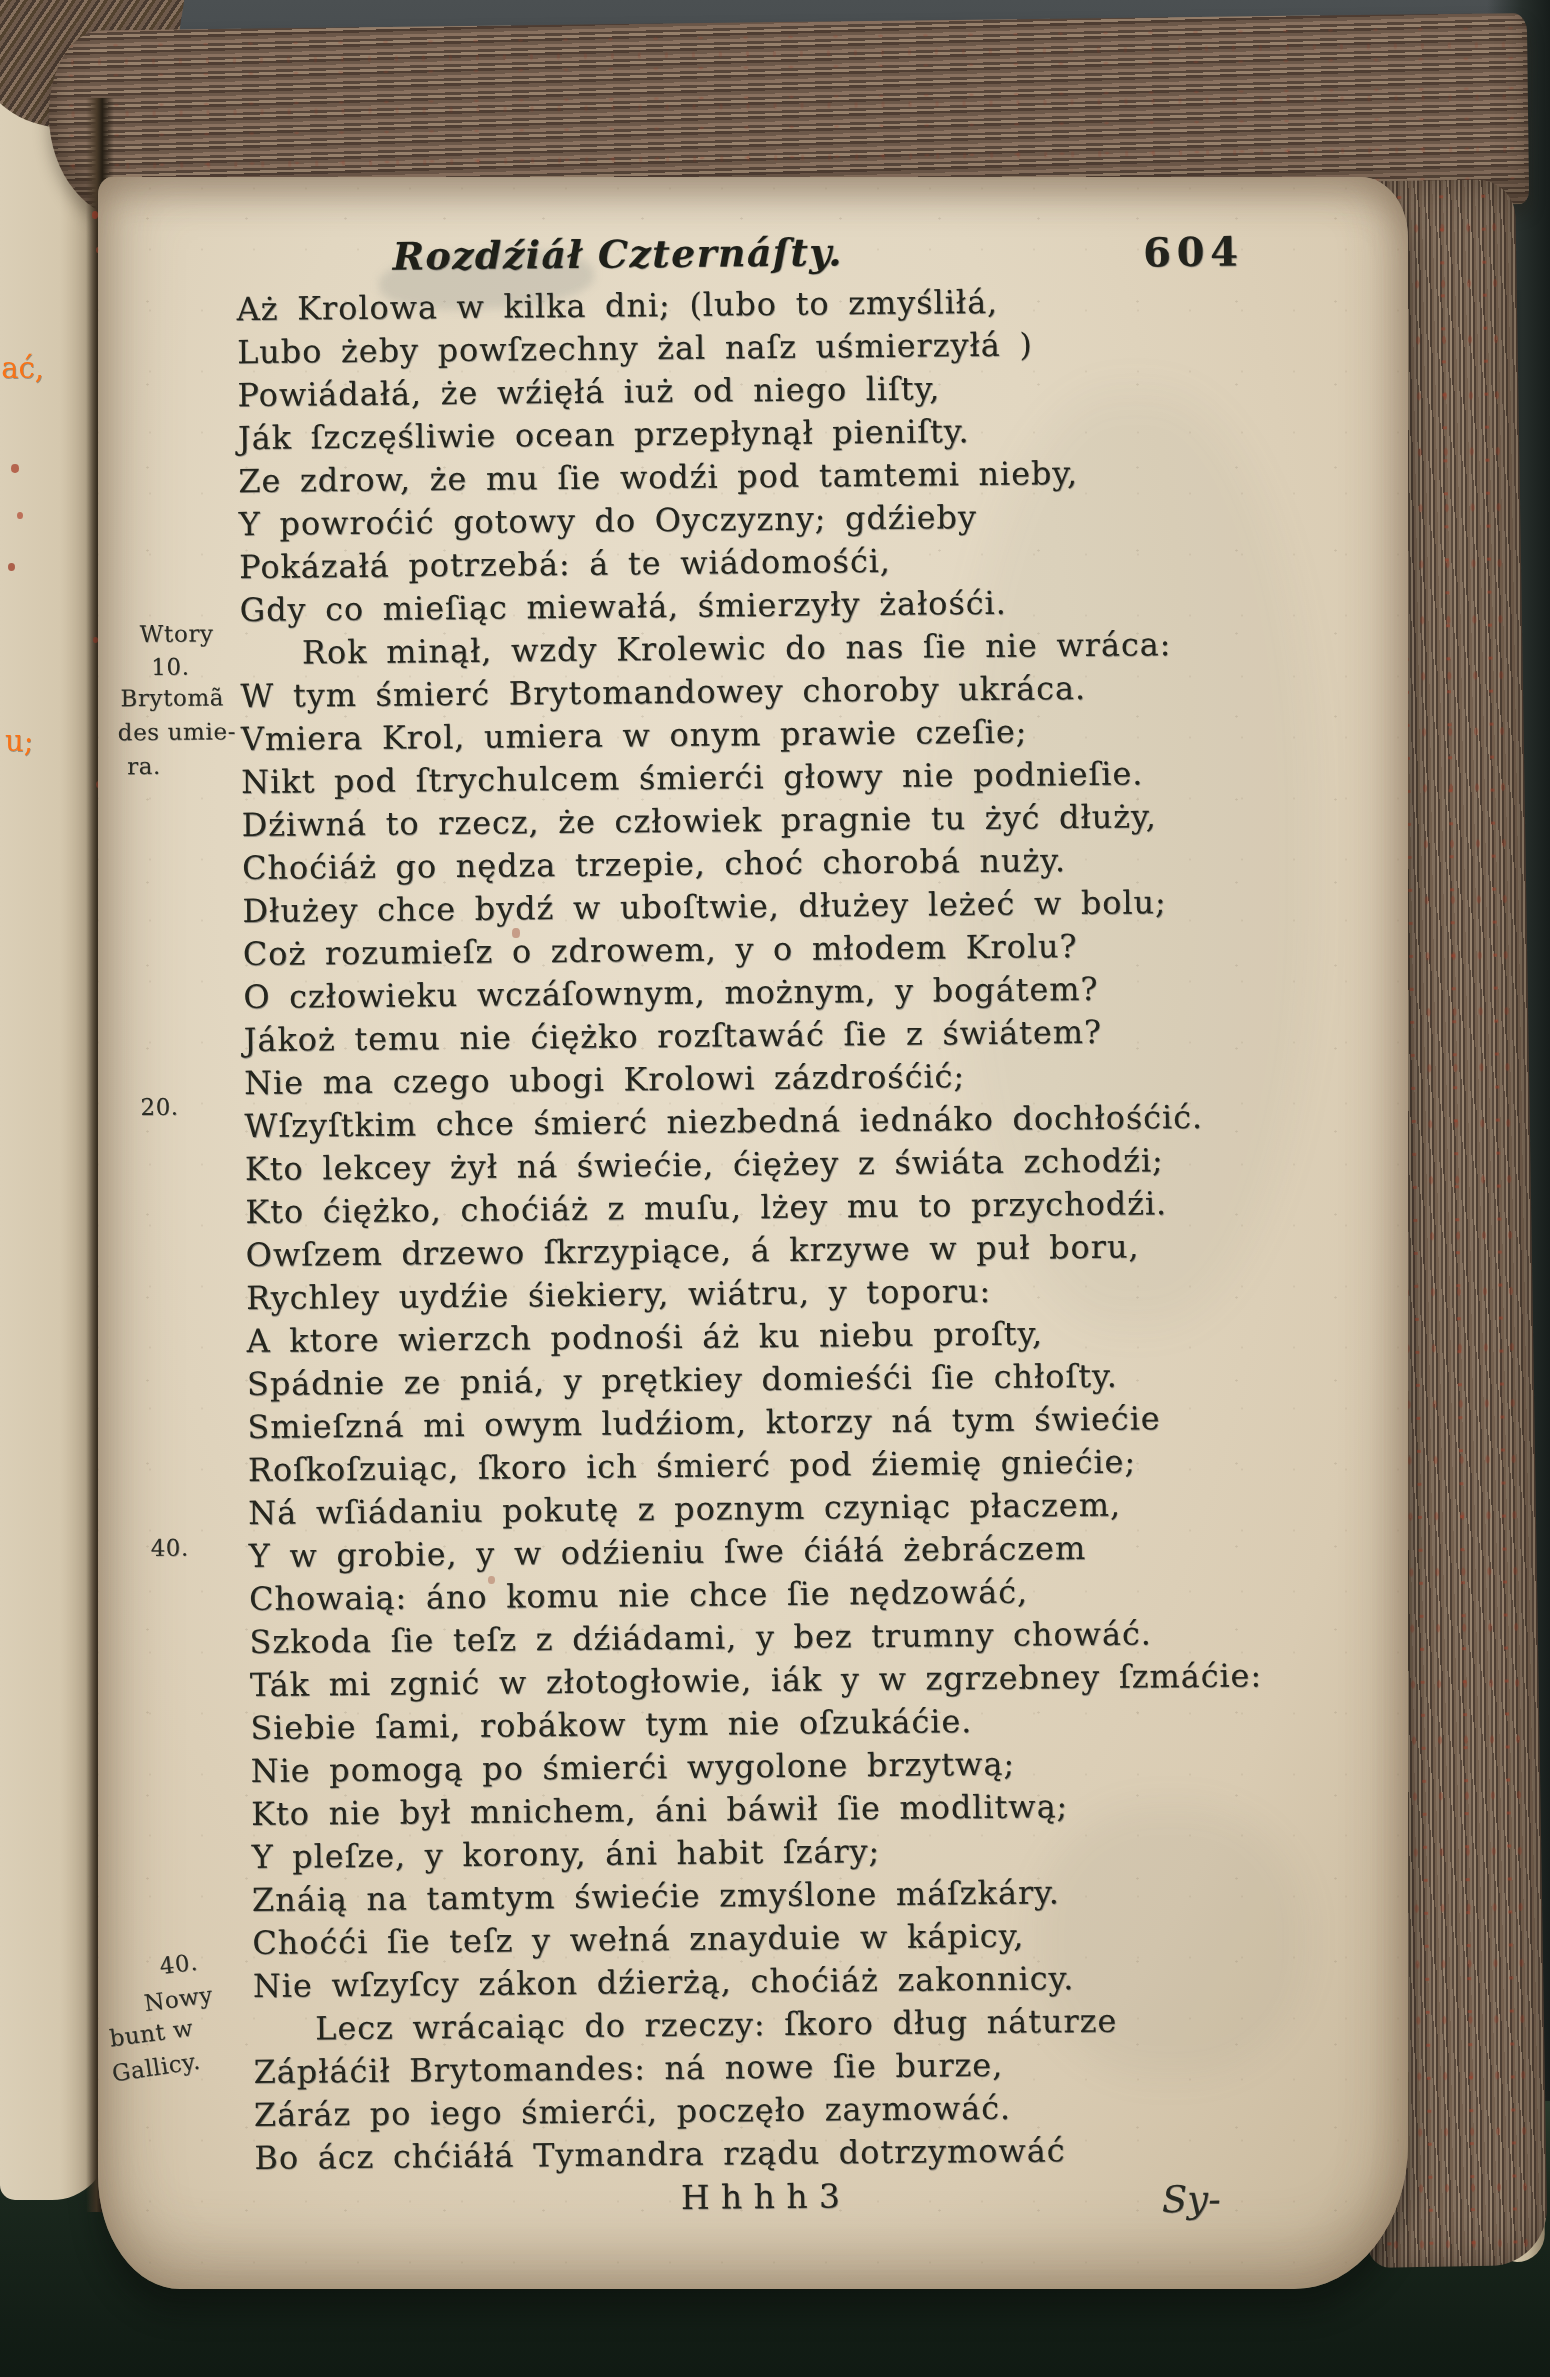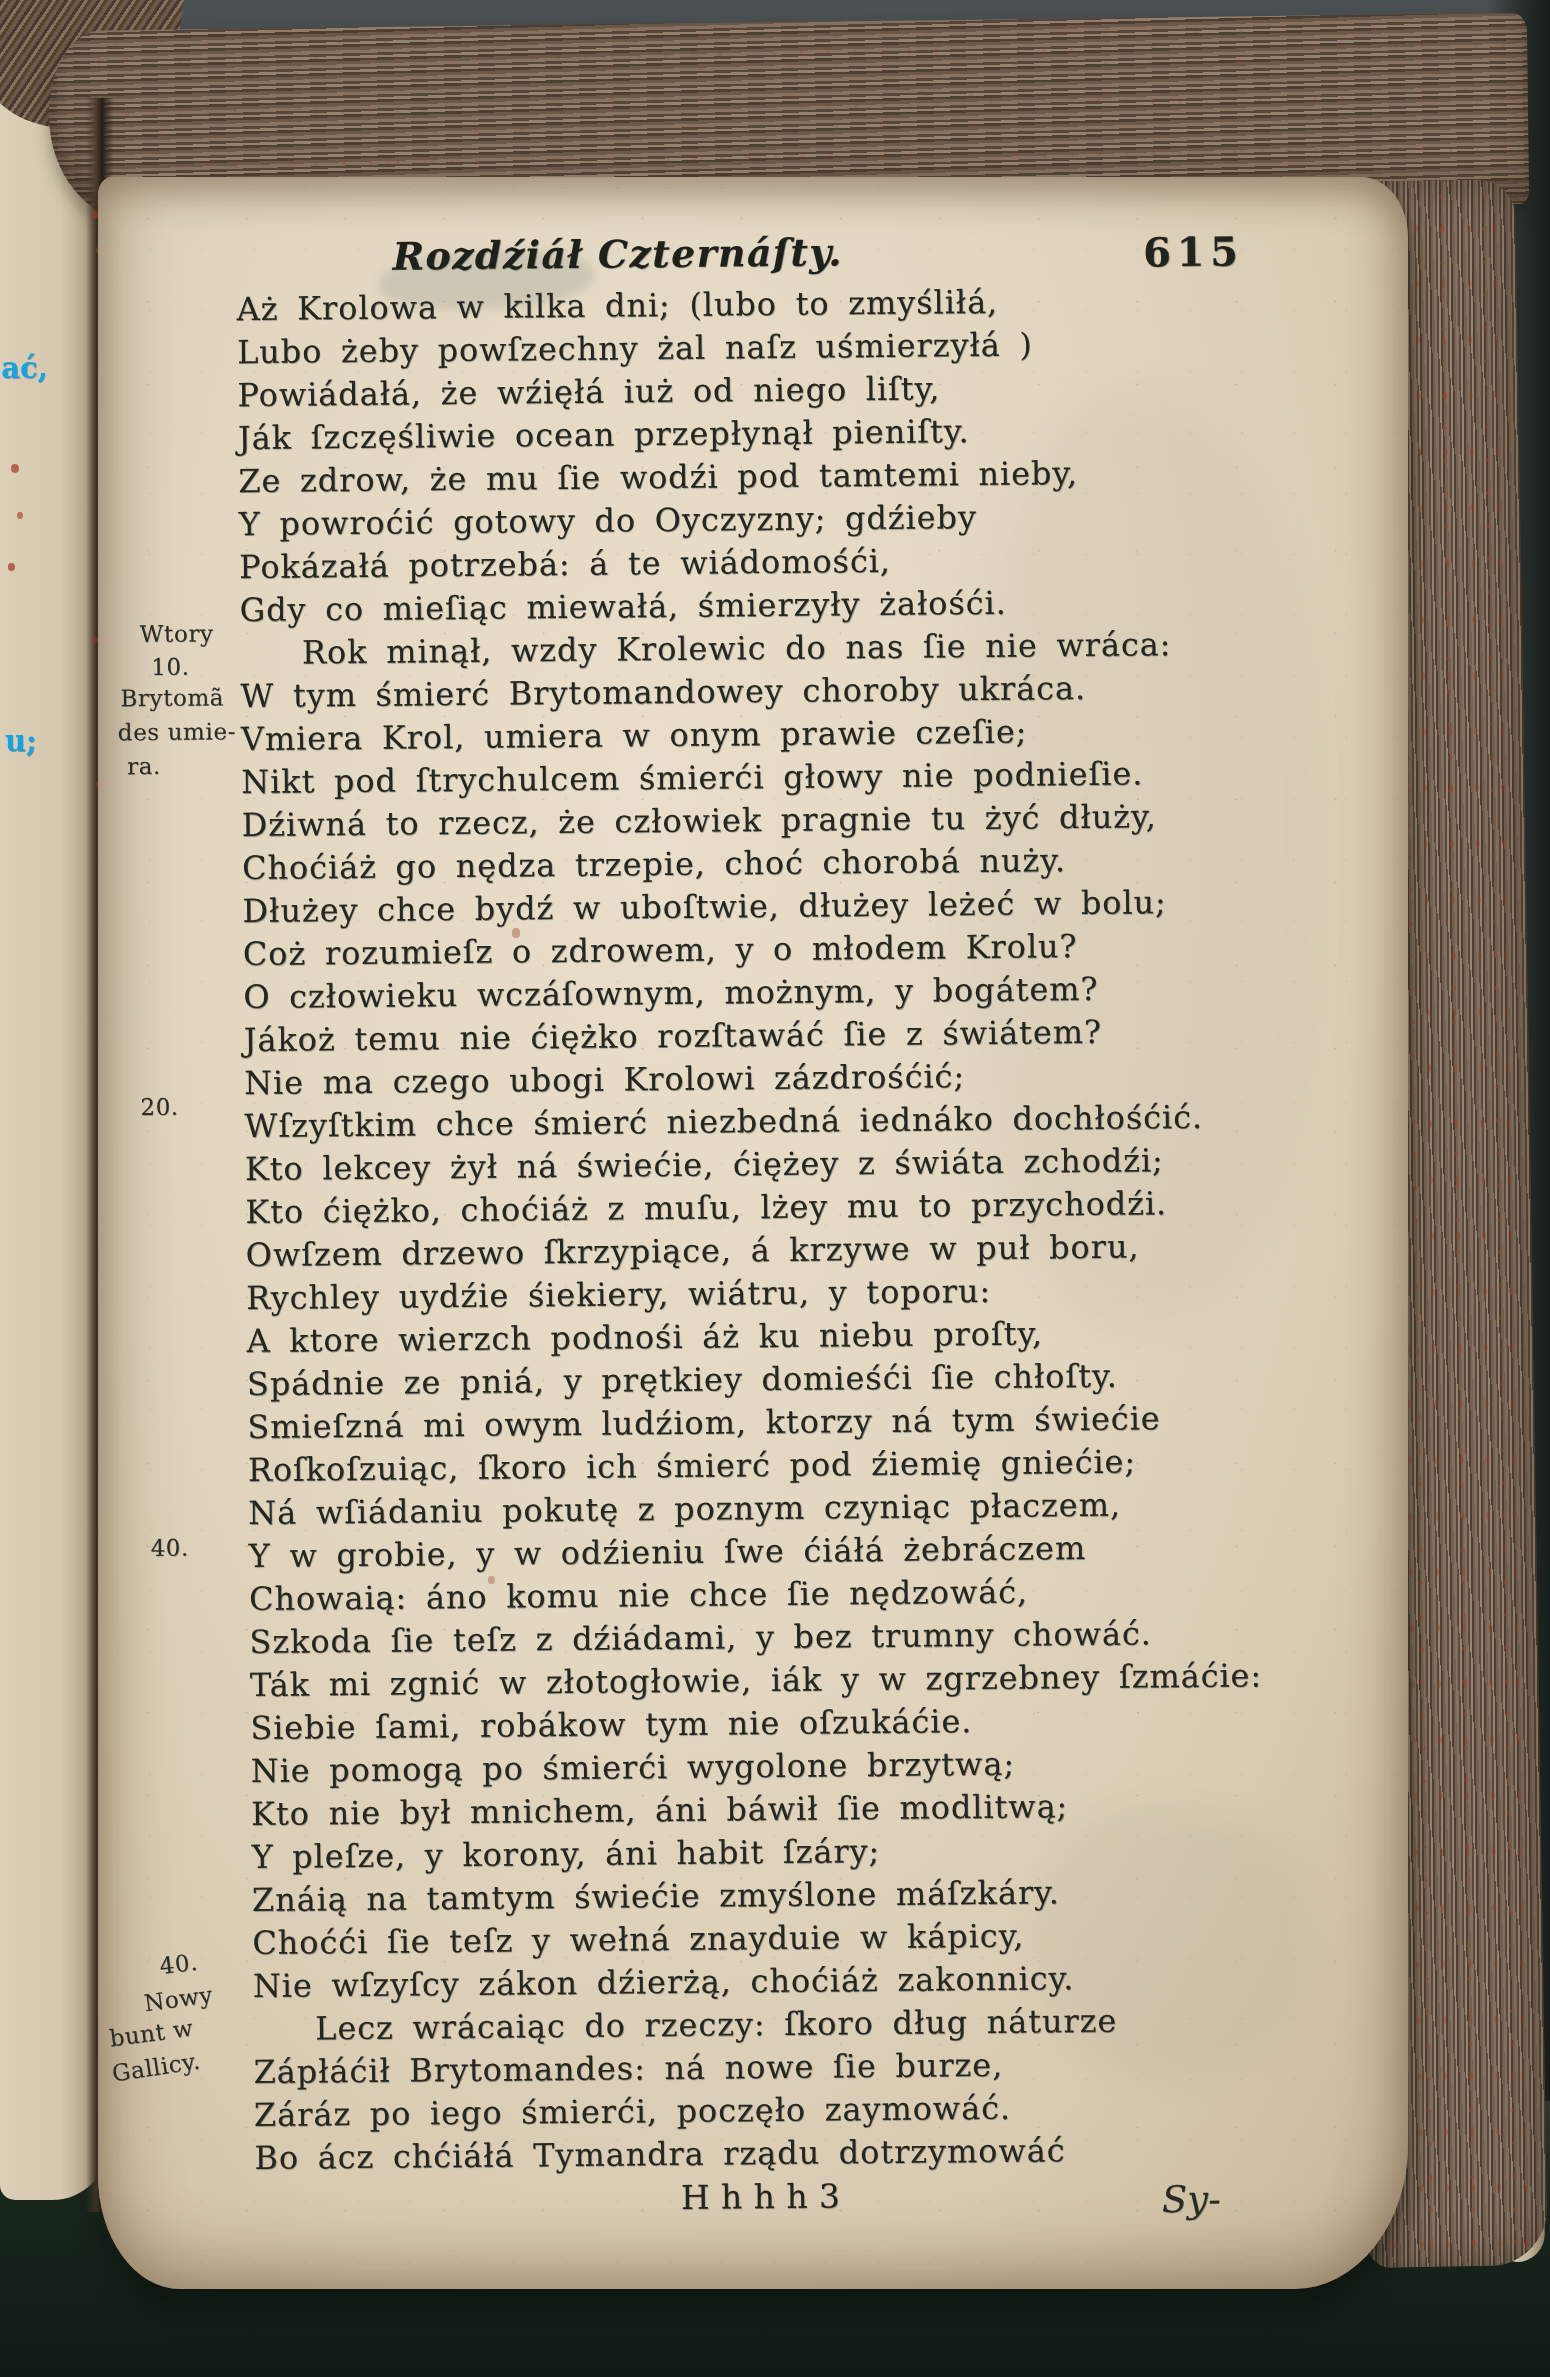--- a/index.html
+++ b/index.html
@@ -75,22 +75,22 @@
   .verse .ln{position:static;display:block;height:43px;white-space:nowrap;}
   .verse .ln.indent{padding-left:62px;}
   .mnote{font-size:23px;color:#2b2c24;letter-spacing:0.6px;
     text-shadow:0.5px 0.6px 0.6px rgba(30,36,44,.4);white-space:nowrap;}
   .sig{left:670px;top:2177px;font-size:33px;letter-spacing:11.4px;color:#23241d;
     text-shadow:0.6px 0.8px 0.8px rgba(30,36,44,.45);}
   .catch{left:1151px;top:2182px;font-size:37px;font-style:italic;color:#2a2b23;
     text-shadow:0.6px 0.6px 0.6px rgba(30,36,44,.4);}
 
   
-  .frag{z-index:3;color:#0ea5e9;font-size:29px;white-space:nowrap;
-    text-shadow:0.6px 0.6px 0.6px rgba(30,36,44,.35);font-weight:bold;}
+  .frag{z-index:3;color:#f97316;font-size:29px;white-space:nowrap;
+    text-shadow:0.6px 0.6px 0.6px rgba(30,36,44,.35);}
 </style>
 </head>
 <body>
 
 <div class="stage">
 
   <div class="bg-top"></div>
   <div class="bg-right"></div>
   <div class="bg-bottom"></div>
 
@@ -115,21 +115,21 @@
 
   <div class="stain" style="left:379px;top:251px;width:215px;height:58px;background:rgba(95,105,108,.17);filter:blur(4.4px);transform:rotate(-3deg);"></div>
   <div class="stain" style="left:959px;top:391px;width:353px;height:934px;background:rgba(125,120,108,.06);filter:blur(19px);"></div>
   <div class="stain" style="left:1035px;top:1805px;width:271px;height:271px;background:rgba(120,112,100,.07);filter:blur(16.4px);"></div>
   <div class="stain" style="left:512px;top:928px;width:7.6px;height:10px;background:rgba(150,62,40,.4);filter:blur(0.6px);"></div>
   <div class="stain" style="left:488px;top:1576px;width:7px;height:8.2px;background:rgba(150,62,40,.35);filter:blur(0.6px);"></div>
 
   <div class="textlayer">
 
     <div class="hdr-title">Rozdźiáł Czternáſty.</div>
-    <div class="hdr-num">615</div>
+    <div class="hdr-num">604</div>
 
     <div class="mnote" style="left:144px;top:615px;text-align:center;">Wtory</div>
     <div class="mnote" style="left:155px;top:648px;">10.</div>
     <div class="mnote" style="left:124px;top:679px;">Brytomã</div>
     <div class="mnote" style="left:121px;top:713px;">des umie-</div>
     <div class="mnote" style="left:130px;top:747px;">ra.</div>
     <div class="mnote" style="left:140px;top:1088px;">20.</div>
     <div class="mnote" style="left:146px;top:1529px;">40.</div>
     <div class="mnote" style="left:151px;top:1945px;transform:rotate(-6deg);">40.</div>
     <div class="mnote" style="left:135px;top:1980px;transform:rotate(-7deg);">Nowy</div>

